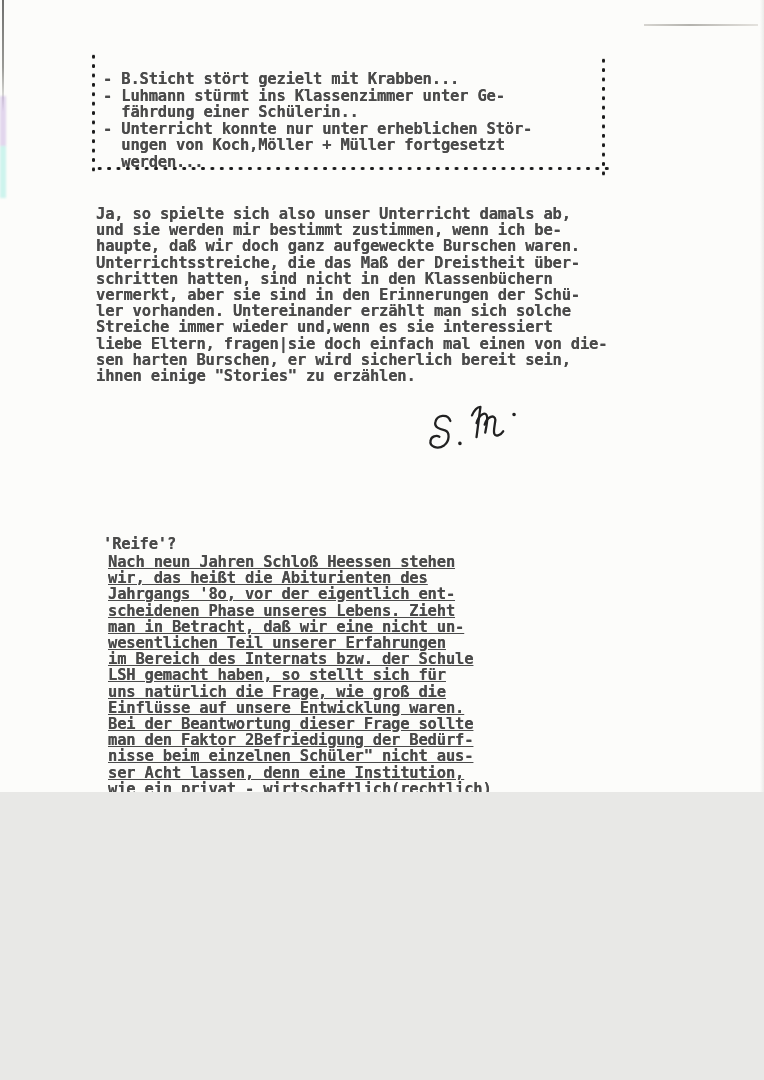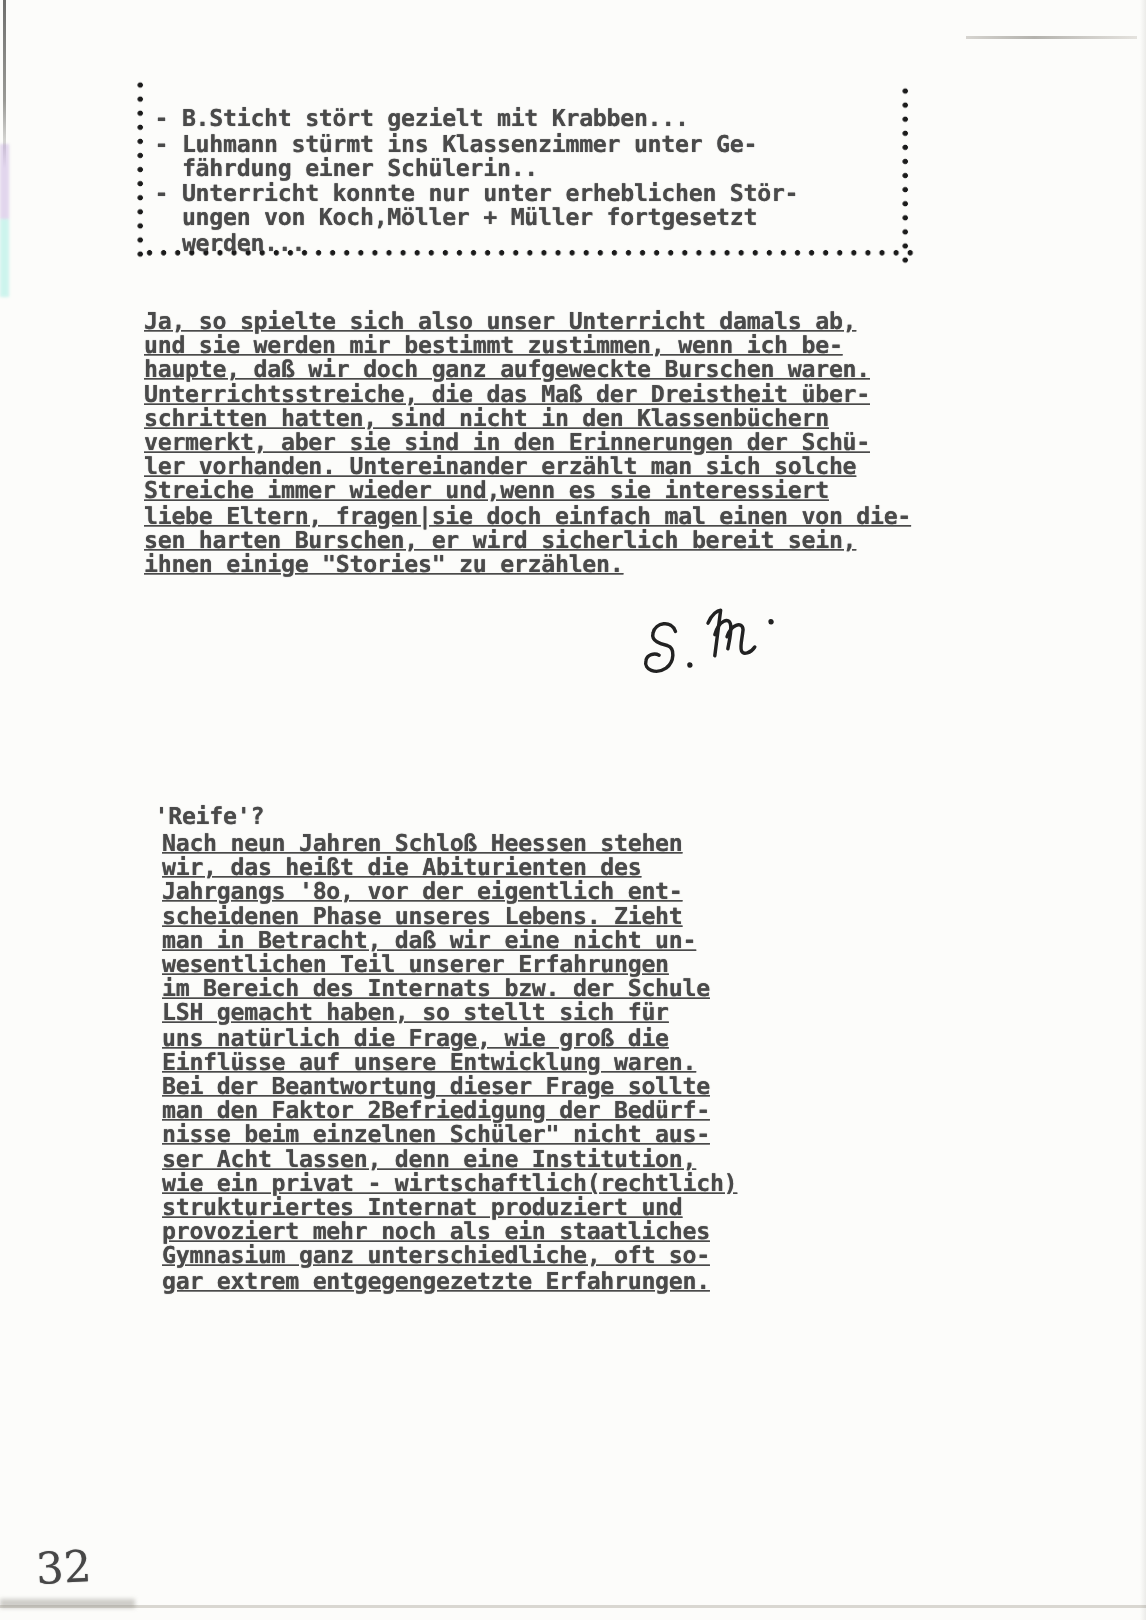--- a/index.html
+++ b/index.html
@@ -1,36 +1,36 @@
 <!DOCTYPE html>
 <html><head>
 <meta charset="utf-8">
 <style>
   html,body{margin:0;padding:0;background:#e8e8e6;}
   .page{
     position:relative;
-    width:764px;height:1080px;
+    width:764px;height:792px;
     background:#fcfcfa;
     overflow:hidden;
     font-family:"DejaVu Sans Mono","Liberation Mono",monospace;
   }
   
   .tw{
     position:absolute;
     font-family:"DejaVu Sans Mono","Liberation Mono",monospace;
     font-size:15.5px;
     line-height:16.2px;
     font-weight:bold;
     color:#4a4a4a;
     letter-spacing:-0.2px;
     white-space:pre;
     text-shadow:0 0 0.6px rgba(55,55,55,0.75);
   }
   .notice-text{top:71px;left:103px;line-height:16.6px;}
-  .para1{top:206px;left:96px;text-decoration:underline;}
+  .para1{top:206px;left:96px;}
   .heading{top:536px;left:103px;}
   .para2{top:554px;left:108px;text-decoration:underline;}
   .para3{top:856px;left:96px;}
   
   .dots-v{
     position:absolute;width:5px;
     background-image:radial-gradient(circle,#1b1b1b 1.6px,rgba(0,0,0,0) 2px);
     background-size:5px 9.4px;
     background-repeat:repeat-y;
   }

